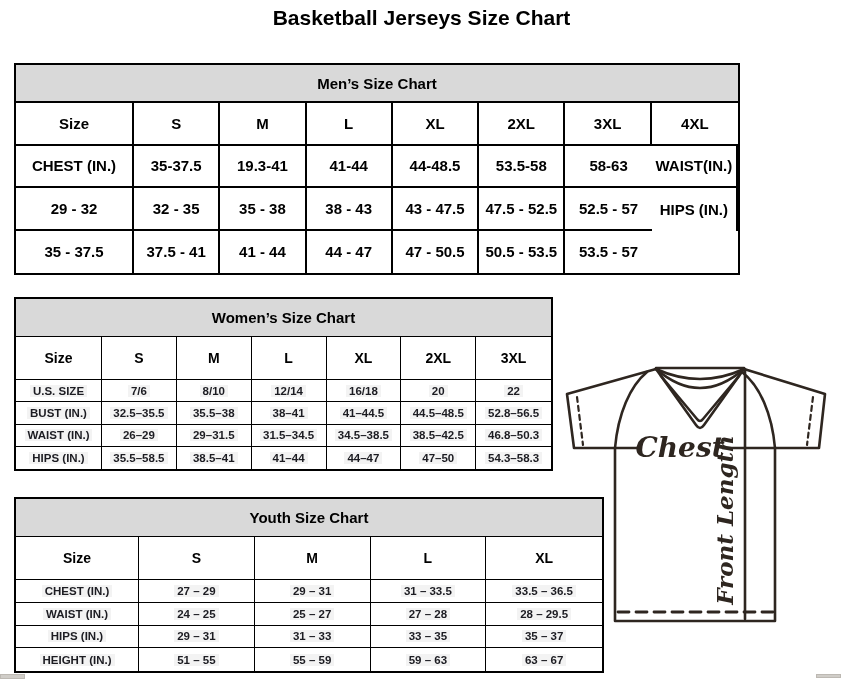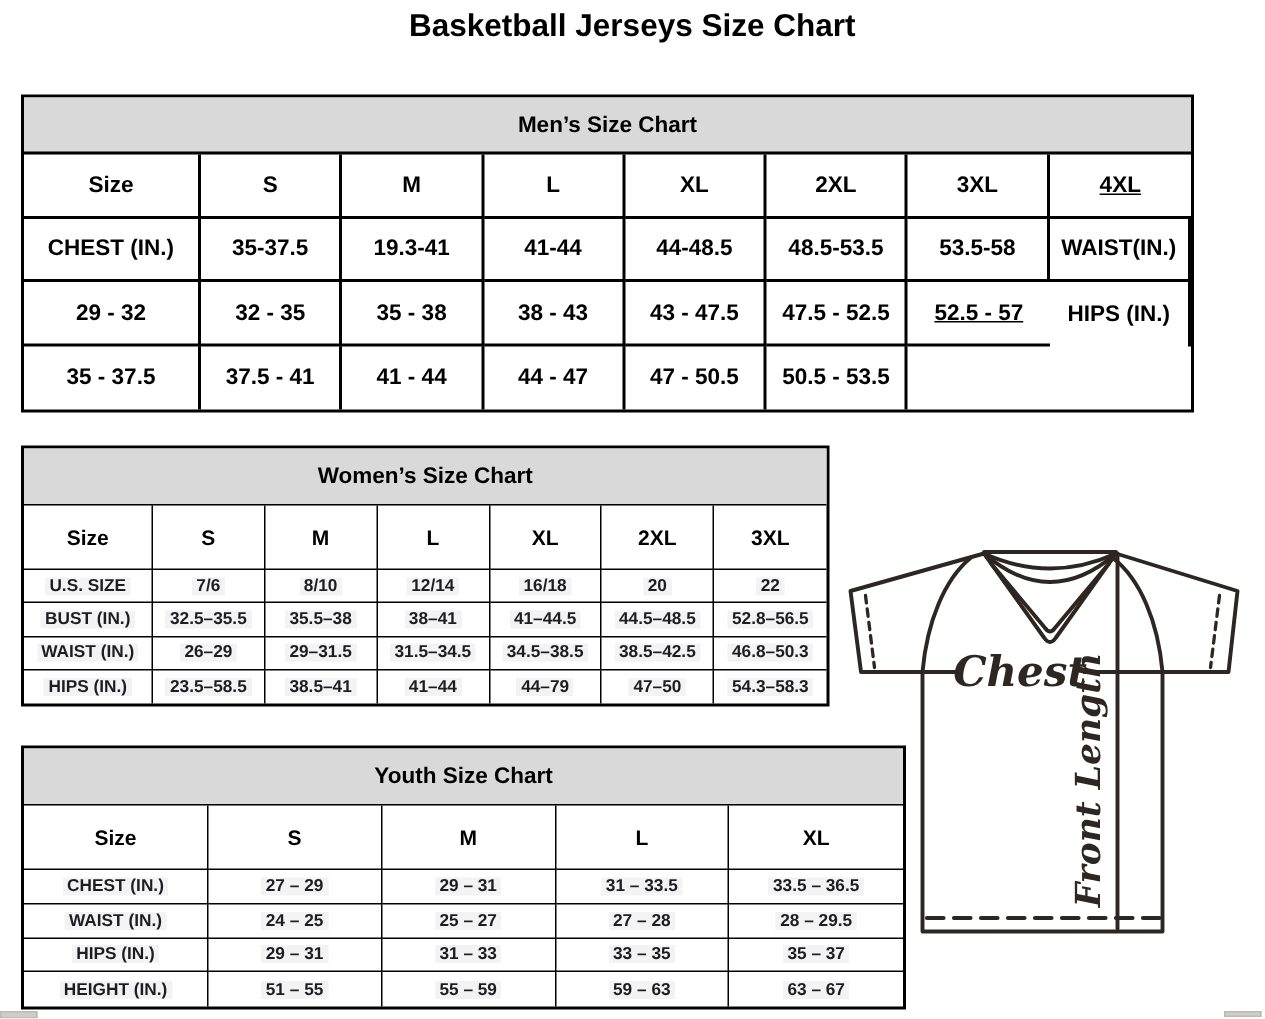--- a/index.html
+++ b/index.html
@@ -6,25 +6,25 @@
   #page{position:relative;width:843px;height:679px;background:#fff;overflow:hidden;
         font-family:"Liberation Sans", sans-serif;color:#000;}
   #page-title{position:absolute;left:0;top:6px;width:100%;text-align:center;
         font-size:21px;font-weight:bold;letter-spacing:0px;}
   .tbl{position:absolute;display:grid;border:2px solid #000;background:#fff;box-sizing:border-box;}
   .band{grid-column:1/-1;background:#d9d9d9;display:flex;align-items:center;justify-content:center;
         font-weight:bold;font-size:15px;}
   .c{display:flex;align-items:center;justify-content:center;font-weight:bold;box-sizing:border-box;
      white-space:nowrap;}
   
-  #mens{left:14px;top:63px;width:782px;height:212px;grid-template-columns:118px repeat(7,1fr);
+  #mens{left:14px;top:63px;width:726px;height:212px;grid-template-columns:118px repeat(7,1fr);
         grid-template-rows:38px repeat(4,1fr);}
   #mens .band{border-bottom:2px solid #000;}
   #mens .c{border-right:2px solid #000;border-bottom:2px solid #000;font-size:15px;}
-  #mens .c.last{border-right:none;text-decoration:underline;}
+  #mens .c.last{border-right:none;}
   #mens .c.bot{border-bottom:none;}
   
   #womens{left:14px;top:297px;width:539px;height:174px;grid-template-columns:86px repeat(6,1fr);
         grid-template-rows:38px 43px repeat(4,1fr);}
   #youth{left:14px;top:497px;width:590px;height:176px;grid-template-columns:123px repeat(4,1fr);
         grid-template-rows:38px 43px repeat(4,1fr);}
   #womens .band,#youth .band{border-bottom:1px solid #000;text-align:center;}
   #womens .c,#youth .c{border-right:1px solid #000;border-bottom:1px solid #000;}
   #womens .c.last,#youth .c.last{border-right:none;}
   #womens .c.bot,#youth .c.bot{border-bottom:none;}
@@ -53,39 +53,40 @@
     <div class="c">XL</div>
     <div class="c">2XL</div>
     <div class="c">3XL</div>
     <div class="c last">4XL</div>
 
     <div class="c">CHEST (IN.)</div>
     <div class="c">35-37.5</div>
     <div class="c">19.3-41</div>
     <div class="c">41-44</div>
     <div class="c">44-48.5</div>
-    <div class="c">48.5-53.5</div>
     <div class="c">53.5-58</div>
+    <div class="c last">58-63</div>
 
     <div class="c">WAIST(IN.)</div>
     <div class="c">29 - 32</div>
     <div class="c">32 - 35</div>
     <div class="c">35 - 38</div>
     <div class="c">38 - 43</div>
     <div class="c">43 - 47.5</div>
     <div class="c">47.5 - 52.5</div>
     <div class="c last">52.5 - 57</div>
 
     <div class="c bot">HIPS (IN.)</div>
     <div class="c bot">35 - 37.5</div>
     <div class="c bot">37.5 - 41</div>
     <div class="c bot">41 - 44</div>
     <div class="c bot">44 - 47</div>
     <div class="c bot">47 - 50.5</div>
     <div class="c bot">50.5 - 53.5</div>
+    <div class="c bot last">53.5 - 57</div>
   </div>
 
   <div class="tbl" id="womens">
     <div class="band">Women’s Size Chart</div>
 
     <div class="c hdr">Size</div>
     <div class="c hdr">S</div>
     <div class="c hdr">M</div>
     <div class="c hdr">L</div>
     <div class="c hdr">XL</div>
@@ -155,30 +156,30 @@
         <span class="hl">38.5–42.5</span>
       </div>
     <div class="c sm last">
         <span class="hl">46.8–50.3</span>
       </div>
 
     <div class="c sm bot">
         <span class="hl">HIPS (IN.)</span>
       </div>
     <div class="c sm bot">
-        <span class="hl">23.5–58.5</span>
+        <span class="hl">35.5–58.5</span>
       </div>
     <div class="c sm bot">
         <span class="hl">38.5–41</span>
       </div>
     <div class="c sm bot">
         <span class="hl">41–44</span>
       </div>
     <div class="c sm bot">
-        <span class="hl">44–79</span>
+        <span class="hl">44–47</span>
       </div>
     <div class="c sm bot">
         <span class="hl">47–50</span>
       </div>
     <div class="c sm bot last">
         <span class="hl">54.3–58.3</span>
       </div>
   </div>
 
   <div class="tbl" id="youth">

